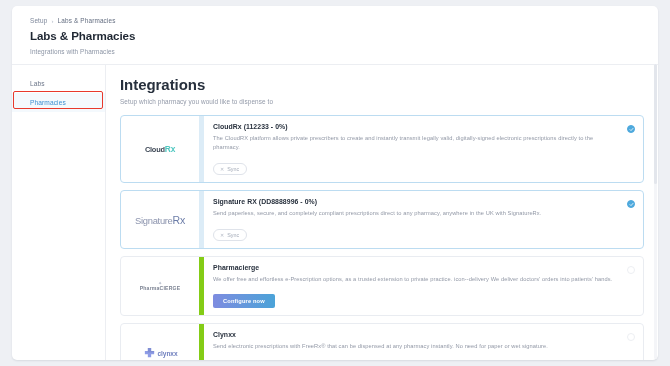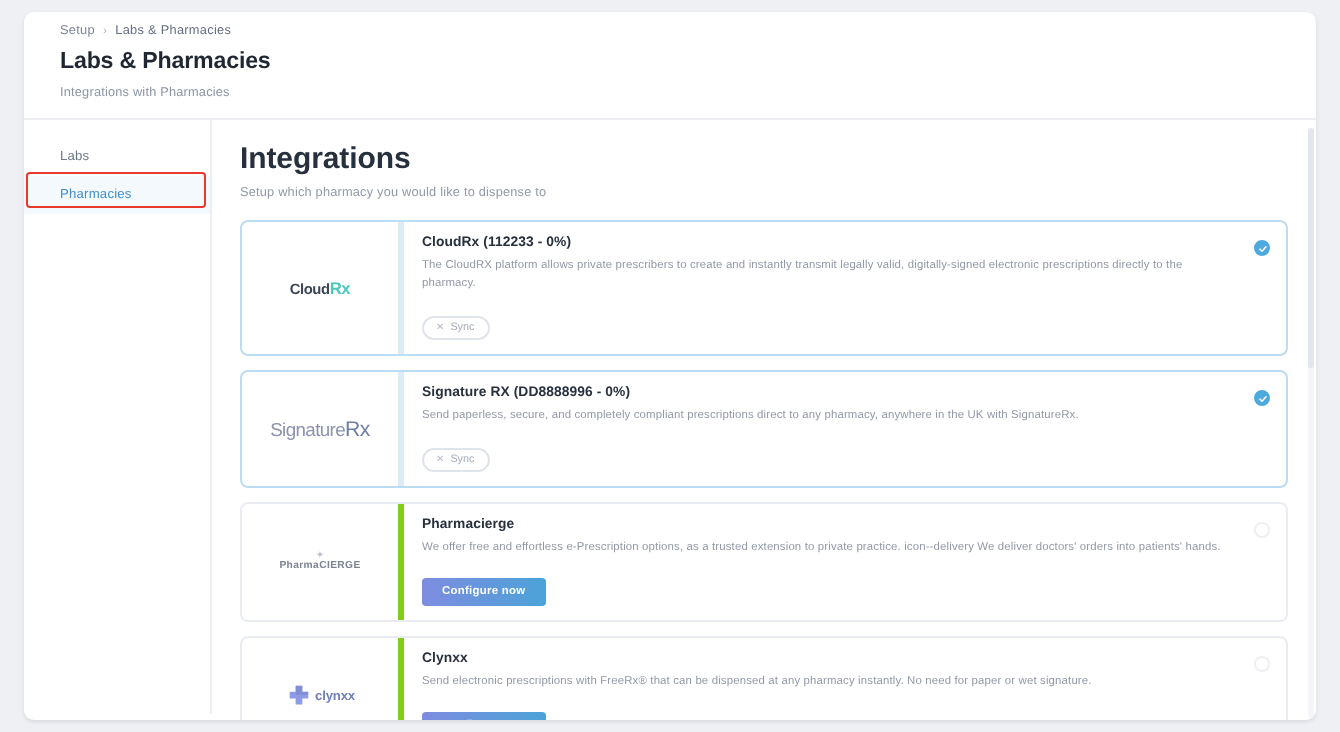--- a/index.html
+++ b/index.html
@@ -26,21 +26,21 @@
     width: 646px;
     height: 354px;
     background: #ffffff;
     border-radius: 5px;
     box-shadow: 0 1px 2px rgba(22,34,57,0.10);
     overflow: hidden;
   }
 
   
   .page-header {
-    padding: 6px 0 9px 18px;
+    padding: 11px 0 9px 18px;
   }
   .breadcrumb {
     font-size: 6.4px;
     color: #7c8699;
     letter-spacing: 0.15px;
     display: flex;
     align-items: center;
     gap: 4px;
     margin-bottom: 5px;
   }
@@ -135,21 +135,21 @@
     background: #fff;
     min-height: 47px;
     box-sizing: border-box;
   }
   .integration-card.selected {
     border-color: #bcdcf1;
   }
   .logo-cell {
     width: 78px;
     flex: 0 0 78px;
-    border-right: 3px solid #84cc16;
+    border-right: 5px solid #84cc16;
     display: flex;
     align-items: center;
     justify-content: center;
   }
   .integration-card.selected .logo-cell {
     border-right-color: #dcecf7;
   }
   .info-cell {
     flex: 1 1 auto;
     padding: 7px 28px 7px 9px;

